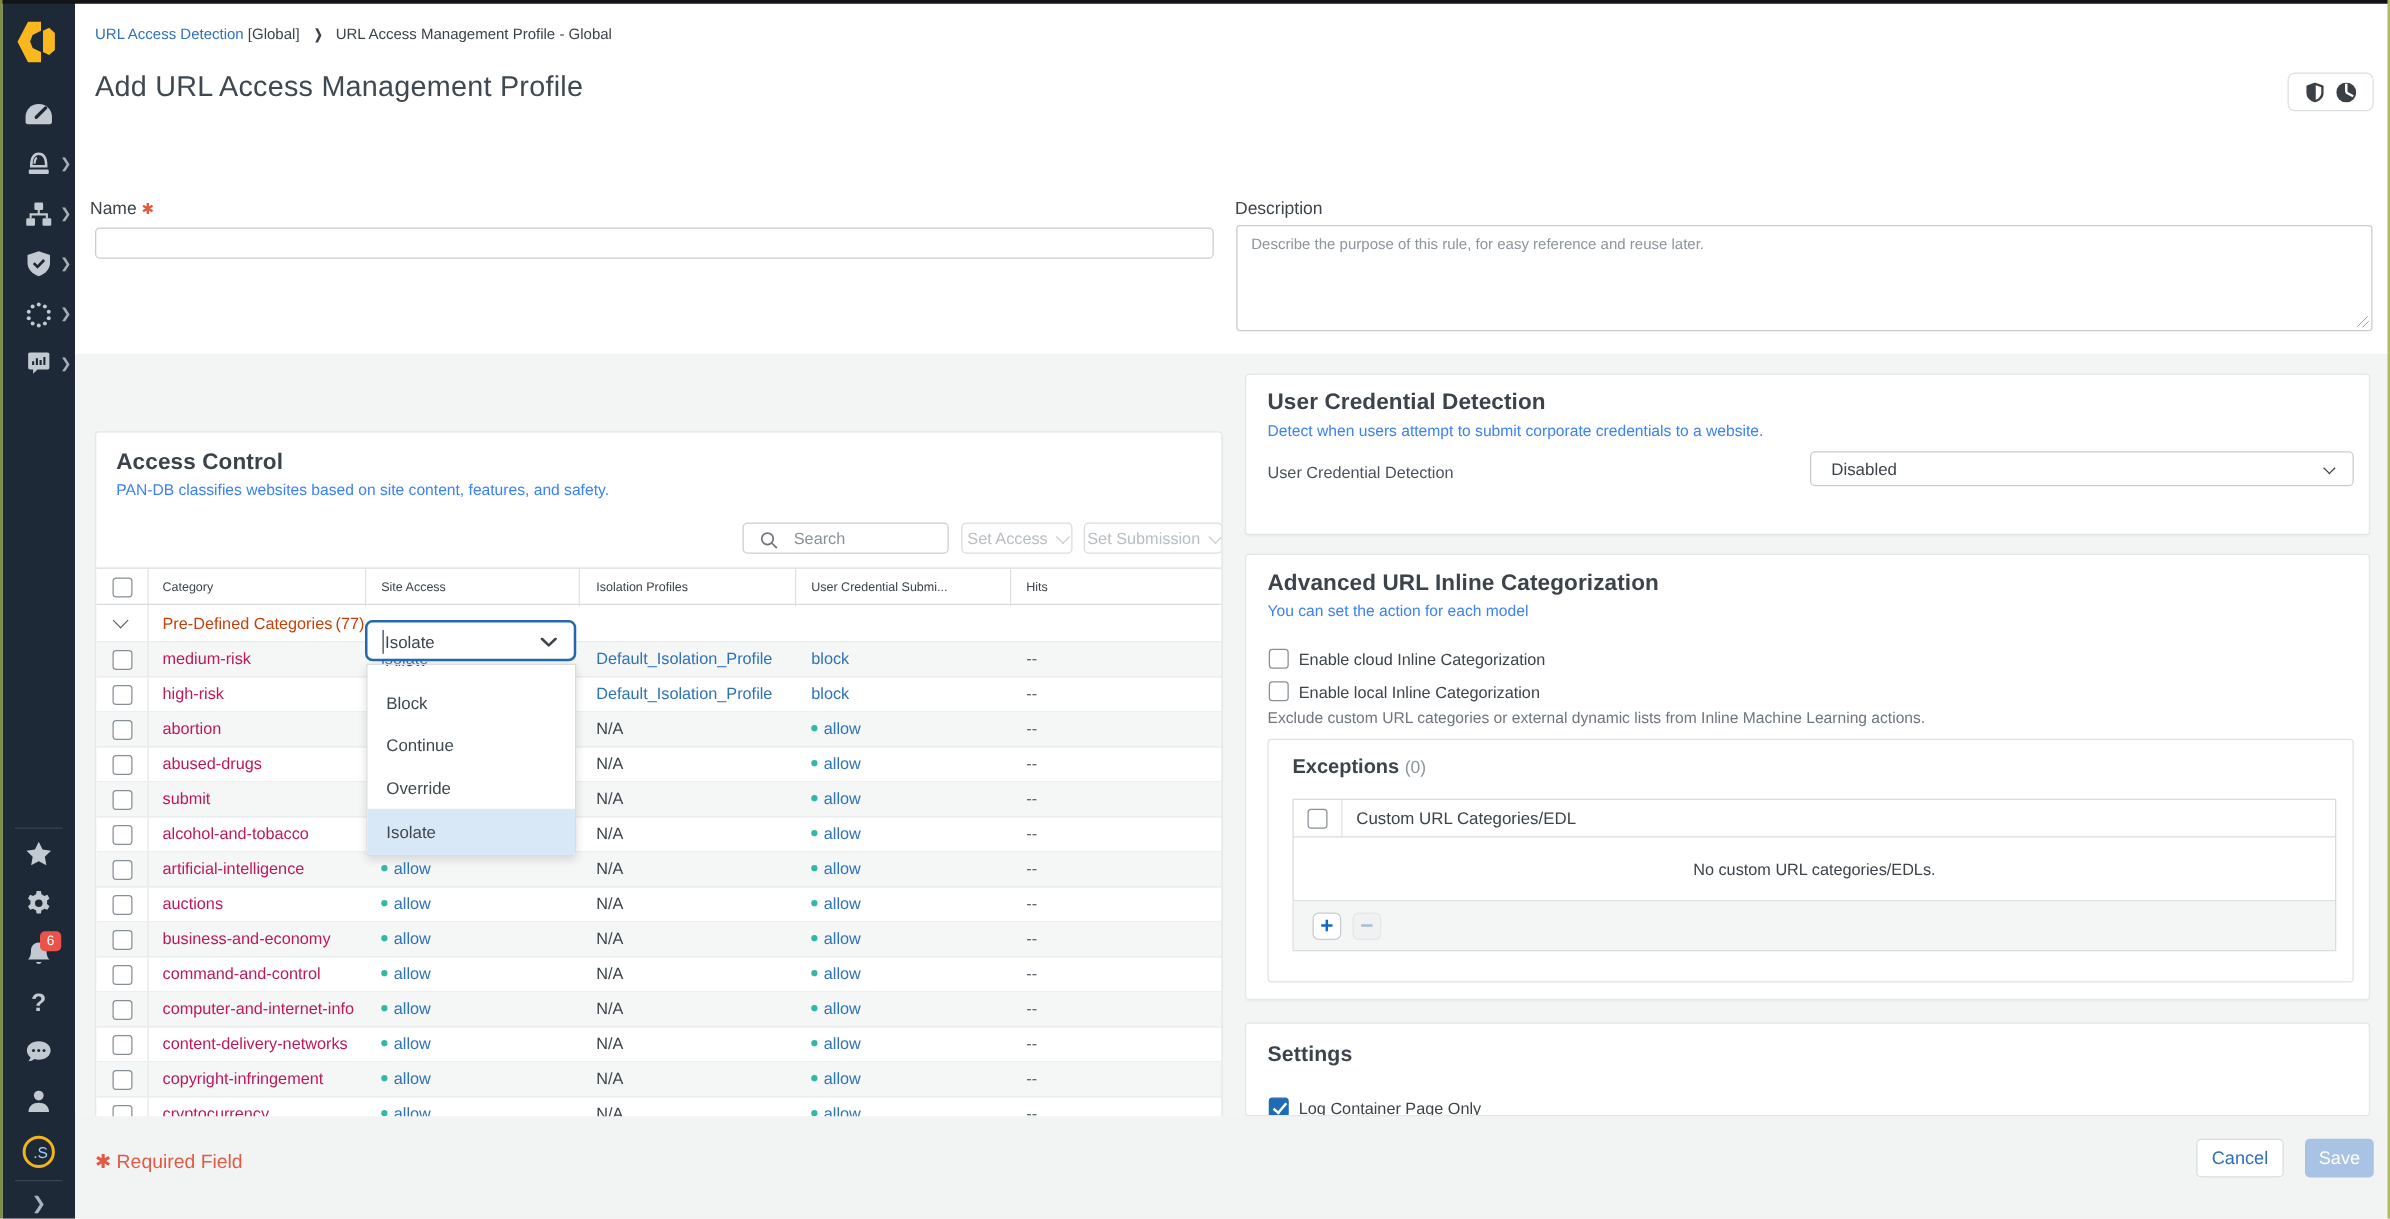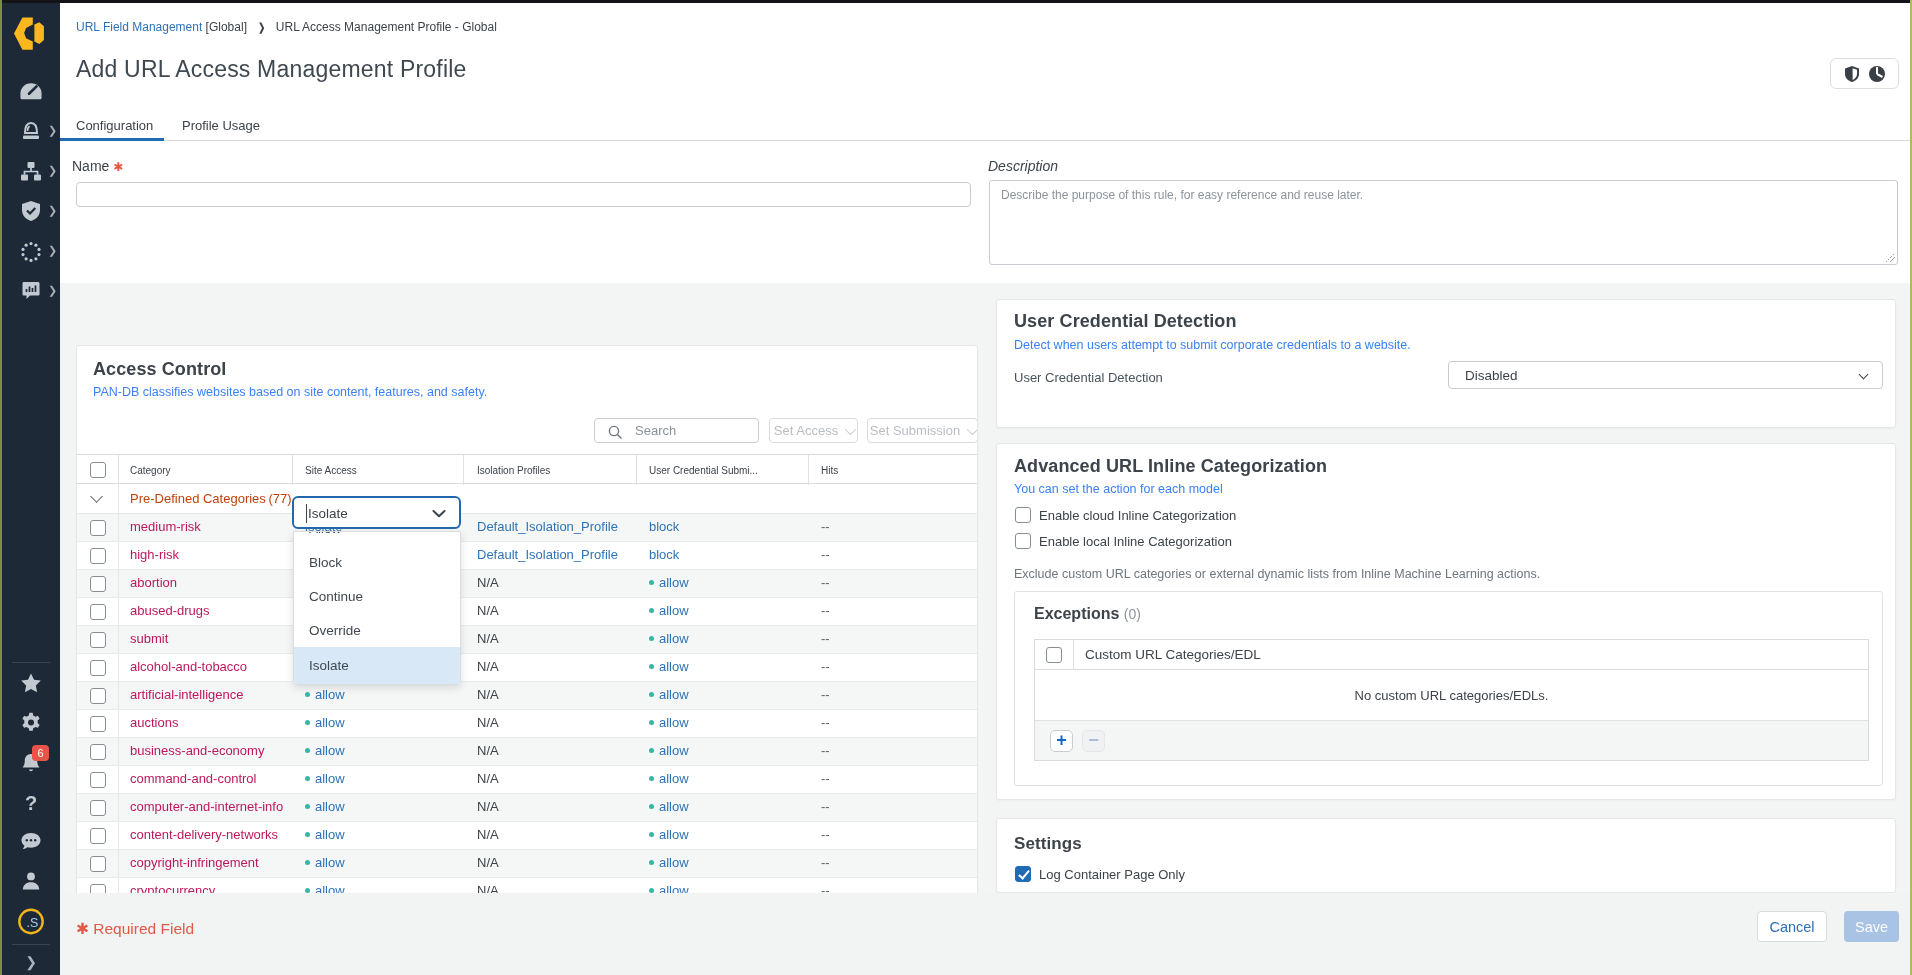--- a/index.html
+++ b/index.html
@@ -33,21 +33,21 @@
 .tab { position:absolute; top:0; height:32px; font-size:13px; color:#3c434a; display:flex; align-items:center; }
 #tab1 { left:16px; }
 #tab2 { left:122px; }
 #tabline { position:absolute; left:0; top:29px; width:104px; height:3px; background:#1f6cb5; }
 
 
 .lbl { font-size:14px; color:#3c434a; }
 .req { color:#e8563e; font-size:12px; }
 #nameLbl { position:absolute; left:12px; top:158px; }
 #nameInput { position:absolute; left:16px; top:182px; width:895px; height:25px; border:1px solid #c8ccd0; border-radius:4px; background:#fff; }
-#descLbl { position:absolute; left:928px; top:158px;font-style:italic; }
+#descLbl { position:absolute; left:928px; top:158px; }
 #descBox { position:absolute; left:929px; top:180px; width:909px; height:85px; border:1px solid #c8ccd0; border-radius:3px; background:#fff; }
 #descBox .ph { position:absolute; left:11px; top:7px; font-size:12px; color:#8d949c; }
 .resizer { position:absolute; right:2px; bottom:2px; width:9px; height:9px;
   background:linear-gradient(135deg, transparent 0 45%, #9aa1a8 45% 50%, transparent 50% 70%, #9aa1a8 70% 75%, transparent 75%); }
 
 
 #graysec { position:absolute; left:0; top:283px; width:1850px; height:692px; background:#f3f4f4; }
 
 .card { position:absolute; background:#fff; border:1px solid #e4e6e8; border-radius:3px; box-shadow:0 1px 2px rgba(0,0,0,.03); }
 .cardtitle { font-size:18px; font-weight:700; color:#3c434a; letter-spacing:.1px; }
@@ -101,21 +101,21 @@
 #ucdCard .cardtitle { position:absolute; left:17px; top:11px; }
 #ucdCard .cardsub { position:absolute; left:17px; top:38px; }
 #ucdCard .lbl2 { position:absolute; left:17px; top:70px; font-size:13px; color:#4a535c; }
 #ucdSel { position:absolute; left:451px; top:61px; width:435px; height:28px; border:1px solid #c9ccd0; border-radius:4px; }
 #ucdSel span { position:absolute; left:16px; top:6px; font-size:13.5px; color:#3c434a; }
 #ucdSel .schev { position:absolute; right:15px; top:9px; width:7px; height:7px; border-right:1.8px solid #3c434a; border-bottom:1.8px solid #3c434a; transform:rotate(45deg); }
 
 #advCard { left:936px; top:160px; width:900px; height:357px; }
 #advCard .cardtitle { position:absolute; left:17px; top:12px; }
 #advCard .cardsub { position:absolute; left:17px; top:38px; }
-.ckrow { position:absolute; left:18px; display:flex; align-items:center; gap:8px; font-size:13px; color:#3c434a; }
+.ckrow { position:absolute; left:18px; display:flex; align-items:center; gap:8px; font-size:13px; color:#3c434a;margin-top:12px; }
 .extext { position:absolute; left:17px; top:123px; font-size:12.5px; color:#6e767e; }
 
 #exPanel { position:absolute; left:17px; top:147px; width:869px; height:195px; border:1px solid #dfe2e4; border-radius:3px; }
 #exPanel .extitle { position:absolute; left:19px; top:13px; font-size:16px; font-weight:700; color:#3c434a; }
 #exPanel .extitle .cnt { font-weight:400; color:#8d949b; font-size:14px; }
 #exTbl { position:absolute; left:19px; top:47px; width:835px; height:122px; border:1px solid #d9dcdf; }
 #exTbl .exhead { position:relative; height:30px; border-bottom:1px solid #d9dcdf; display:flex; align-items:center; }
 #exTbl .exhead .cb { margin-left:11px; }
 #exTbl .exvline { position:absolute; left:38px; top:0; width:1px; height:30px; background:#dfe2e4; }
 #exTbl .exhead span { margin-left:23px; font-size:13.5px; color:#3c434a; font-weight:500; }
@@ -229,38 +229,33 @@
     <text x="9" y="18.5" font-family="Liberation Sans, sans-serif" font-size="12.5" fill="#a8cdf0">.S</text>
   </svg>
   <div class="sep" style="top:944px"></div>
   <div style="position:absolute; left:0; top:954px; width:58px; text-align:center; color:#aab3bd; font-size:14px;">❯</div>
 </div>
 <div id="topstripe"></div>
 <div id="leftstripe"></div>
 <div id="rightstripe"></div>
 
 <div id="main">
-  <div class="crumb"><a>URL Field Management</a> [Global] <span class="crumbchev">❯</span> URL Access Management Profile - Global</div>
+  <div class="crumb"><a>URL Access Detection</a> [Global] <span class="crumbchev">❯</span> URL Access Management Profile - Global</div>
   <h1>Add URL Access Management Profile</h1>
   <div id="iconbox">
     <svg width="14" height="16" viewBox="0 0 14 16">
         <path d="M7 0 L14 2.5 V8 C14 12 11 14.7 7 16 C3 14.7 0 12 0 8 V2.5 Z" fill="#3a4046"></path>
         <path d="M7.6 2.2 L12 3.8 V8 C12 10.8 10 12.9 7.6 13.9 Z" fill="#fff"></path>
       </svg>
     <svg width="16" height="16" viewBox="0 0 16 16">
         <circle cx="8" cy="8" r="8" fill="#3a4046"></circle>
         <path d="M8 8 V1 M8 8 L13.5 11" stroke="#fff" stroke-width="2" fill="none"></path>
       </svg>
   </div>
 
-  <div id="tabs">
-    <div class="tab" id="tab1">Configuration</div>
-    <div class="tab" id="tab2">Profile Usage</div>
-    <div id="tabline"></div>
-  </div>
 
   <div id="nameLbl" class="lbl">Name <span class="req">✱</span></div>
   <div id="nameInput"></div>
   <div id="descLbl" class="lbl">Description</div>
   <div id="descBox">
       <div class="ph">Describe the purpose of this rule, for easy reference and reuse later.</div>
       <div class="resizer"></div>
     </div>
 
   <div id="graysec">

